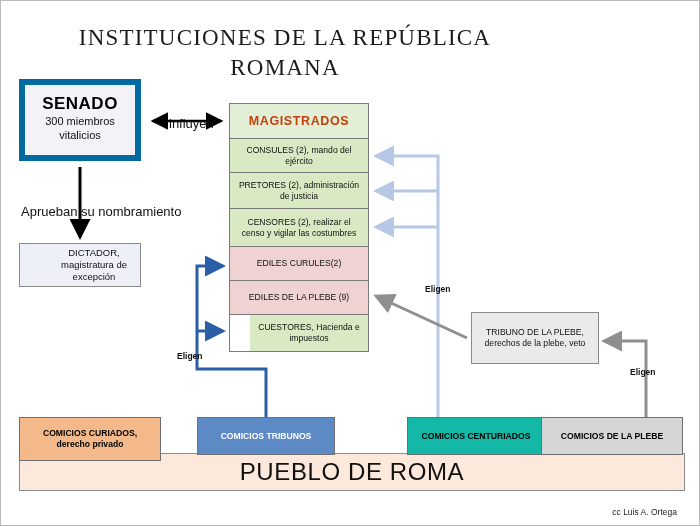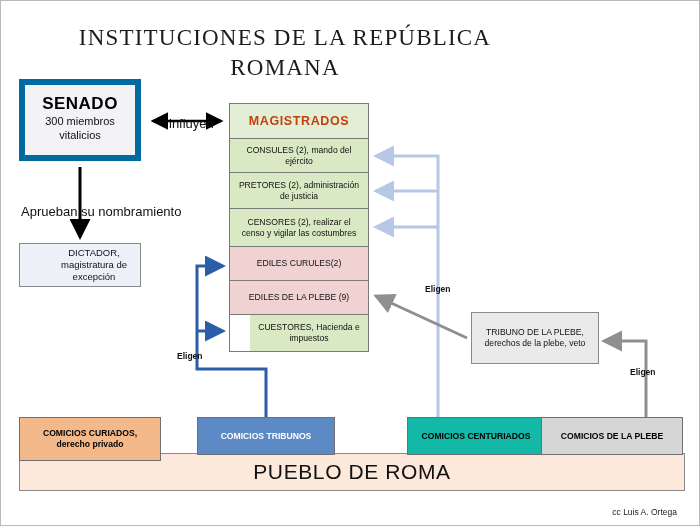--- a/index.html
+++ b/index.html
@@ -138,21 +138,21 @@
   #c-centuriados { left: 368px; top: 416px; width: 138px; height: 38px; background: #14b8a6; margin-left: 38px; }
   #c-plebe { left: 540px; top: 416px; width: 142px; height: 38px; background: #d6d6d6; }
 
   
   #pueblo {
     position: absolute;
     left: 18px; top: 452px; width: 664px; height: 36px;
     background: #fce9dc;
     border: 1px solid #8a8a8a;
     display: flex; align-items: center; justify-content: center;
-    font-size: 21px;
+    font-size: 24px;
     letter-spacing: .6px;
     color: #111;
   }
 
   #credit {
     position: absolute;
     right: 22px; bottom: 8px;
     font-size: 8.5px;
     color: #222;
   }

